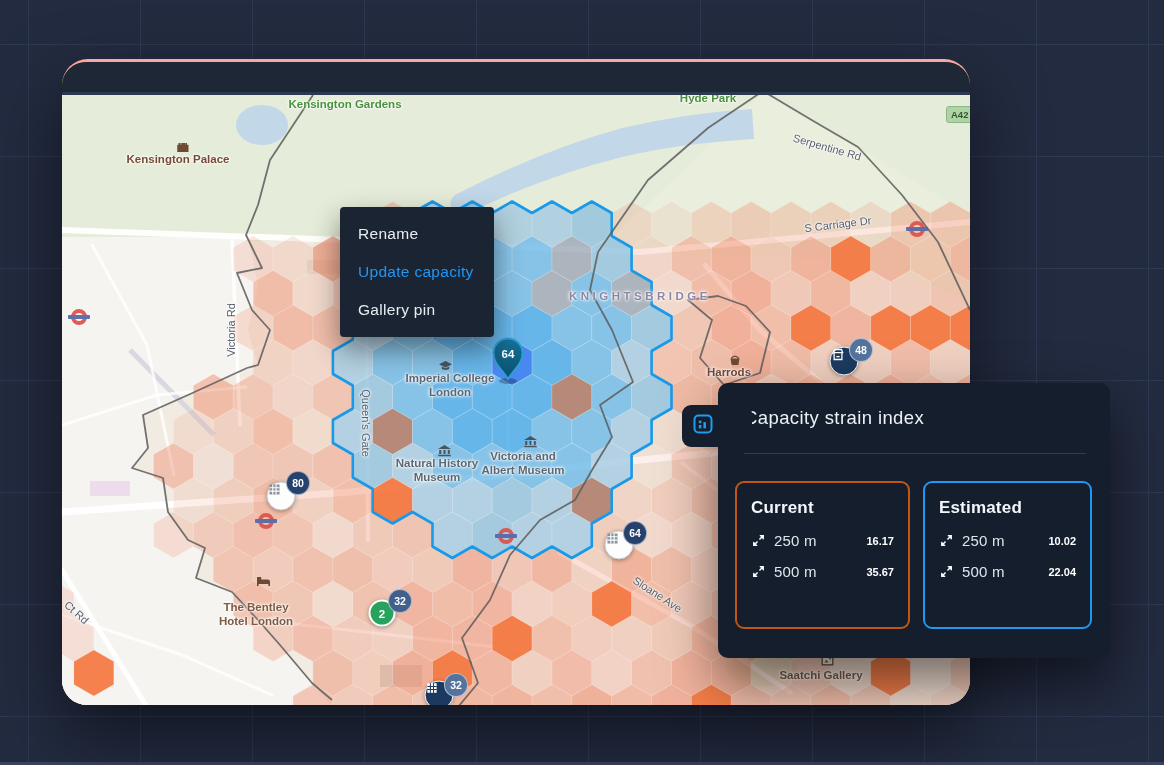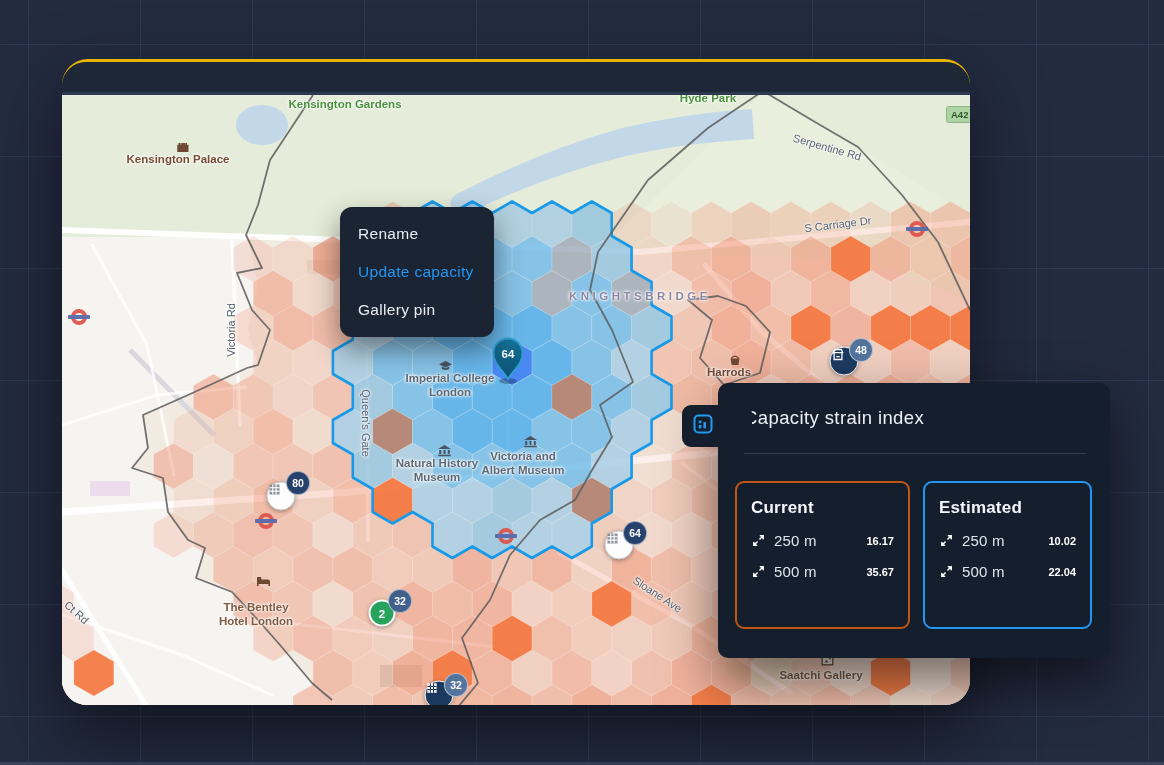--- a/index.html
+++ b/index.html
@@ -7,21 +7,21 @@
        background-color:#232b40;
        background-image:linear-gradient(rgba(96,118,168,.18) 1px,transparent 1px),
                         linear-gradient(90deg,rgba(96,118,168,.18) 1px,transparent 1px);
        background-size:112px 112px;background-position:28px 44px;
        font-family:"Liberation Sans",sans-serif;}
   .bottom-strip{position:absolute;left:0;bottom:0;width:100%;height:3px;background:#3a445e;}
 
   
   .window{position:absolute;left:62px;top:59px;width:908px;height:646px;border-radius:26px;
           background:#4d7c0f;box-shadow:0 30px 70px rgba(0,0,0,.5);
-          border-top:3px solid #eab308;box-sizing:border-box;}
+          border-top:3px solid #fca5a5;box-sizing:border-box;}
   .titlebar{height:30px;border-radius:24px 24px 0 0;background:#1d2735;border-bottom:3px solid #2c3950;box-sizing:content-box;}
   .map{position:absolute;left:0;top:33px;width:908px;height:610px;border-radius:0 0 25px 25px;
        overflow:hidden;background:#f1ebe2;}
   .map svg{position:absolute;left:0;top:0;}
 
   
   .lbl{position:absolute;transform:translate(-50%,-50%);white-space:nowrap;font-weight:600;font-size:11.5px;
        text-shadow:0 0 2px #fff,0 0 3px #fff,0 0 4px rgba(255,255,255,.9);line-height:1.25;text-align:center;z-index:6;}
   .lbl.green{color:#48923c;}
   .lbl.road{color:#57616e;font-weight:400;font-size:11px;}
@@ -42,21 +42,21 @@
          display:flex;align-items:center;justify-content:center;z-index:9;}
   .tube{position:absolute;transform:translate(-50%,-50%);width:22px;height:22px;z-index:7;opacity:.92;}
   .tube .ring{position:absolute;left:3px;top:3px;width:16px;height:16px;box-sizing:border-box;
               border:4px solid #dd5148;border-radius:50%;}
   .tube .bar{position:absolute;left:0;top:9px;width:22px;height:4px;background:#5266a8;border-radius:1px;}
   .pin{position:absolute;z-index:10;}
   .road-badge{position:absolute;z-index:6;background:#aed3a4;border:1px solid #8db885;border-radius:3px;
               color:#33582f;font-size:9.5px;font-weight:700;padding:2px 4px;}
 
   
-  .menu{position:absolute;left:278px;top:112px;width:154px;background:#1b2433;border-radius:12px;
+  .menu{position:absolute;left:278px;top:112px;width:154px;background:#1b2433;border-radius:4px;
         box-shadow:0 12px 28px rgba(0,0,0,.45);padding:8px 0;z-index:20;}
   .menu .item{padding:10px 18px;font-size:15.5px;letter-spacing:.3px;font-weight:500;color:#e9edf3;cursor:pointer;}
 
   
   .panel{position:absolute;left:718px;top:383px;width:392px;height:275px;background:#141e2d;border-radius:10px;
          box-shadow:0 24px 55px rgba(0,0,0,.55);z-index:30;color:#edf1f6;}
   .panel .tab{position:absolute;left:-36px;top:22px;width:70px;height:42px;background:#141e2d;border-radius:9px;
               display:flex;align-items:center;padding-left:11px;box-sizing:border-box;}
   .panel h2{margin:0;padding:22px 24px 0 26px;font-size:18.5px;font-weight:500;letter-spacing:.4px;line-height:26px;}
   .panel hr{margin:22px 24px 0 26px;border:none;border-top:1px solid #2f3d52;}

